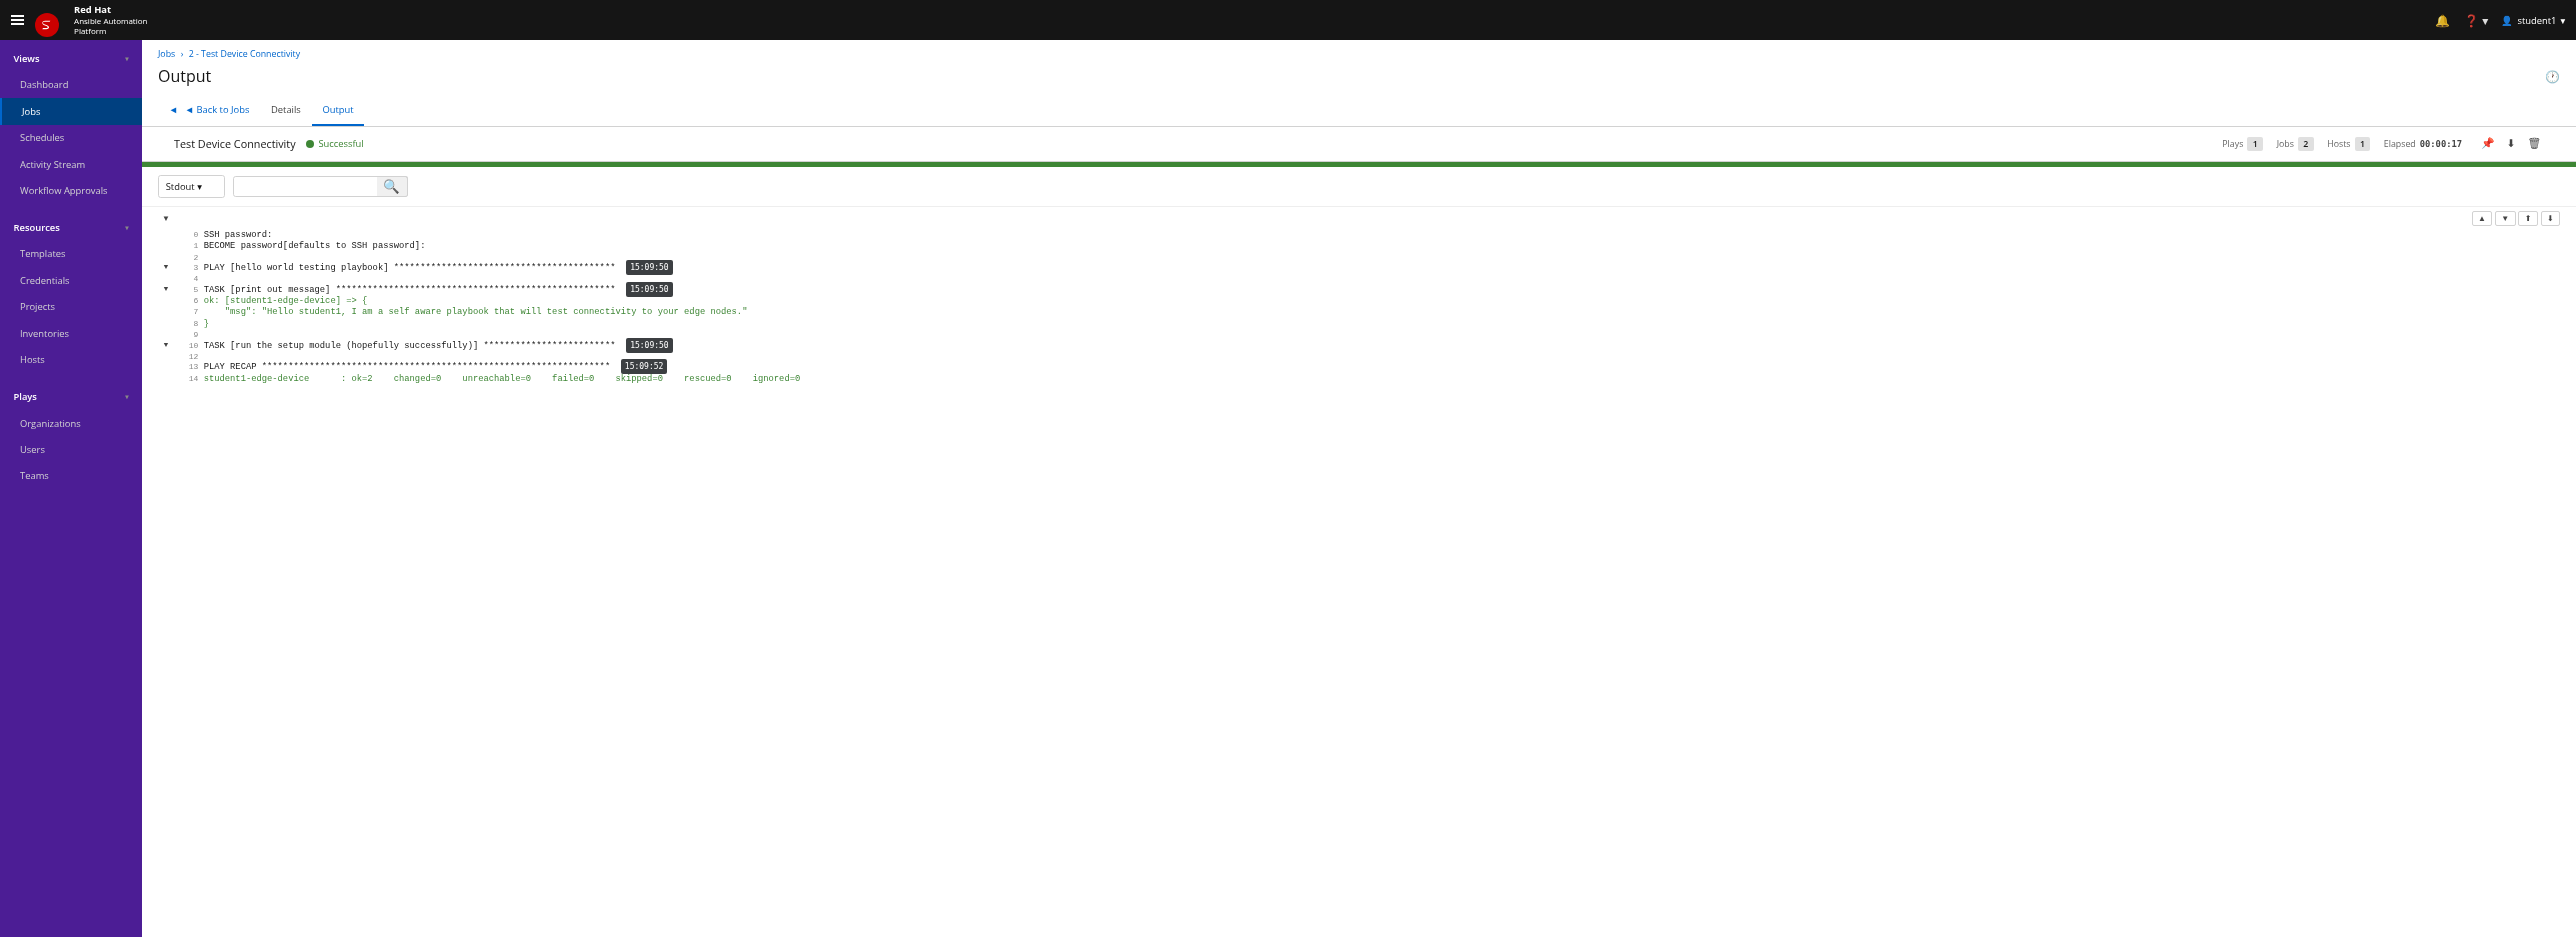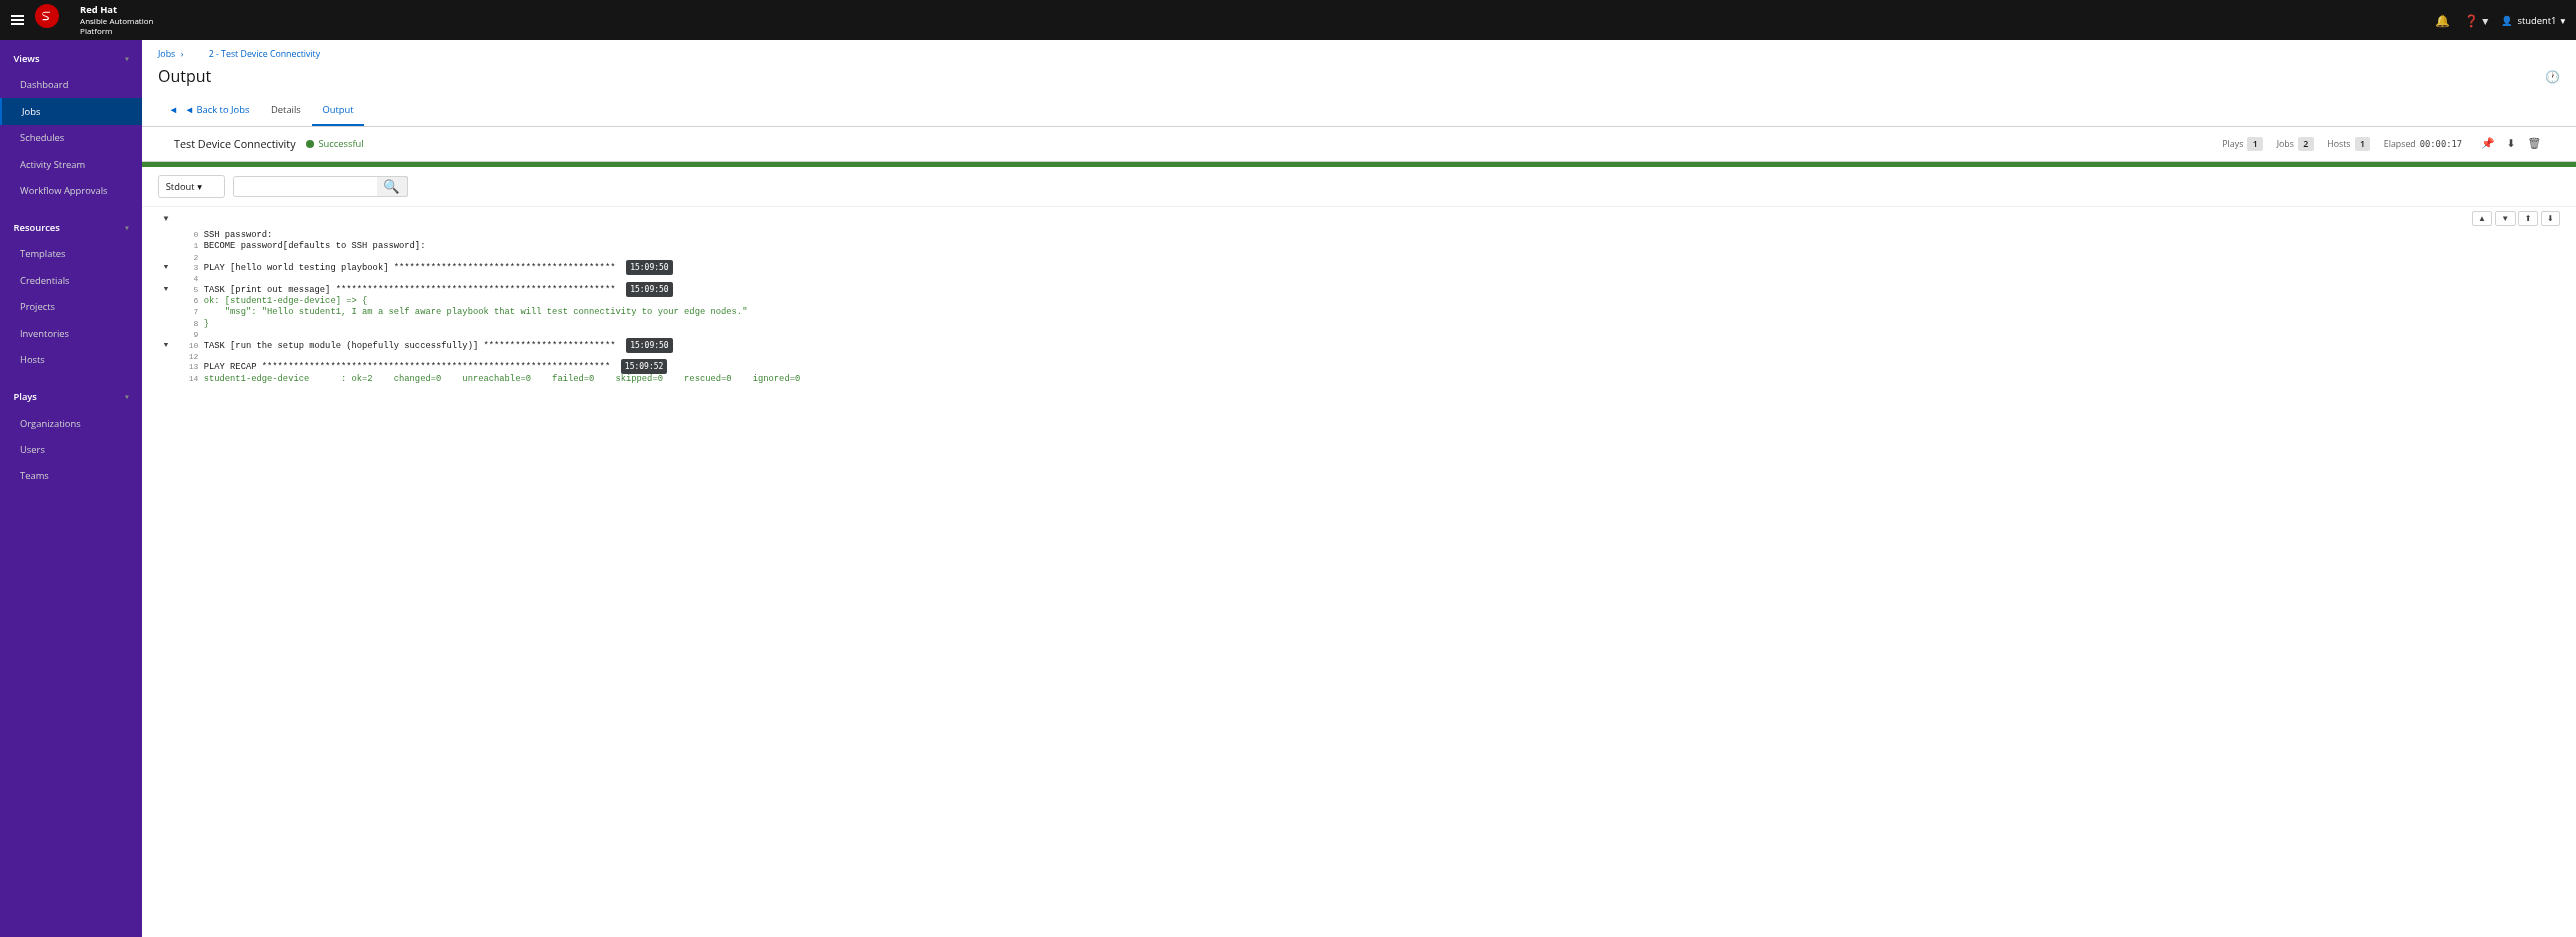--- a/index.html
+++ b/index.html
@@ -12,21 +12,21 @@
       height: 40px;
       display: flex;
       align-items: center;
       padding: 0 10.8px;
       justify-content: space-between;
       position: fixed; top: 0; left: 0; right: 0; z-index: 100;
     }
     .top-nav-left { display: flex; align-items: center; gap: 10.8px; }
     .hamburger { cursor: pointer; display: flex; flex-direction: column; gap: 2.7px; }
     .hamburger span { display: block; width: 13.5px; height: 1.3px; background: #fff; }
-    .brand { display: flex; align-items: flex-start; gap: 21px; }
+    .brand { display: flex; align-items: flex-end; gap: 15px; }
     .brand-logo { width: 24px; height: 24px; }
     .brand-text { font-size: 8px; color: #fff; line-height: 1.3; }
     .brand-text strong { display: block; font-size: 9.4px; }
     .top-nav-right { display: flex; align-items: center; gap: 13.5px; color: #fff; }
     .nav-icon { cursor: pointer; font-size: 12px; opacity: 0.85; }
     .user-info { display: flex; align-items: center; gap: 4px; cursor: pointer; font-size: 9.4px; }
 
     
     .layout { display: flex; margin-top: 40px; height: calc(100vh - 40px); }
 
@@ -72,21 +72,21 @@
     
     .breadcrumb {
       padding: 8px 16px 2.7px;
       font-size: 8.8px;
       color: #06c;
       display: flex;
       align-items: center;
       gap: 5.4px;
     }
     .breadcrumb a { color: #06c; text-decoration: none; }
-    .breadcrumb-current { color: #06c; margin-left: 20px; }
+    .breadcrumb-current { color: #06c; }
 
     
     .page-header {
       padding: 2.7px 16px 8px;
       display: flex;
       align-items: center;
       justify-content: space-between;
     }
     .page-title { font-size: 16px; font-weight: 400; color: #151515; }
     .header-actions { display: flex; align-items: center; gap: 8px; }
@@ -131,21 +131,21 @@
       font-size: 9.4px;
       color: #3e8635;
       margin-left: 10.8px;
     }
     .status-dot { width: 8px; height: 8px; border-radius: 50%; background: #3e8635; display: inline-block; }
     .job-status-left { display: flex; align-items: center; }
     .job-meta { display: flex; align-items: center; gap: 13.5px; font-size: 8.8px; color: #444; }
     .job-meta-item { display: flex; align-items: center; gap: 4px; }
     .job-meta-label { color: #666; }
     .job-meta-value { font-weight: 600; color: #151515; background: #e0e0e0; padding: 1.3px 5.4px; border-radius: 2px; font-size: 8.8px; }
-    .elapsed-value { font-weight: 400; font-family: monospace; }
+    .elapsed-value { font-weight: 700; font-family: monospace; }
     .meta-actions { display: flex; align-items: center; gap: 6.7px; margin-left: 10.8px; }
     .meta-action-btn { background: none; border: none; cursor: pointer; font-size: 10.8px; color: #444; padding: 2.7px; }
 
     
     .progress-bar {
       height: 5.4px;
       background: #3e8635;
       width: 100%;
     }
 

